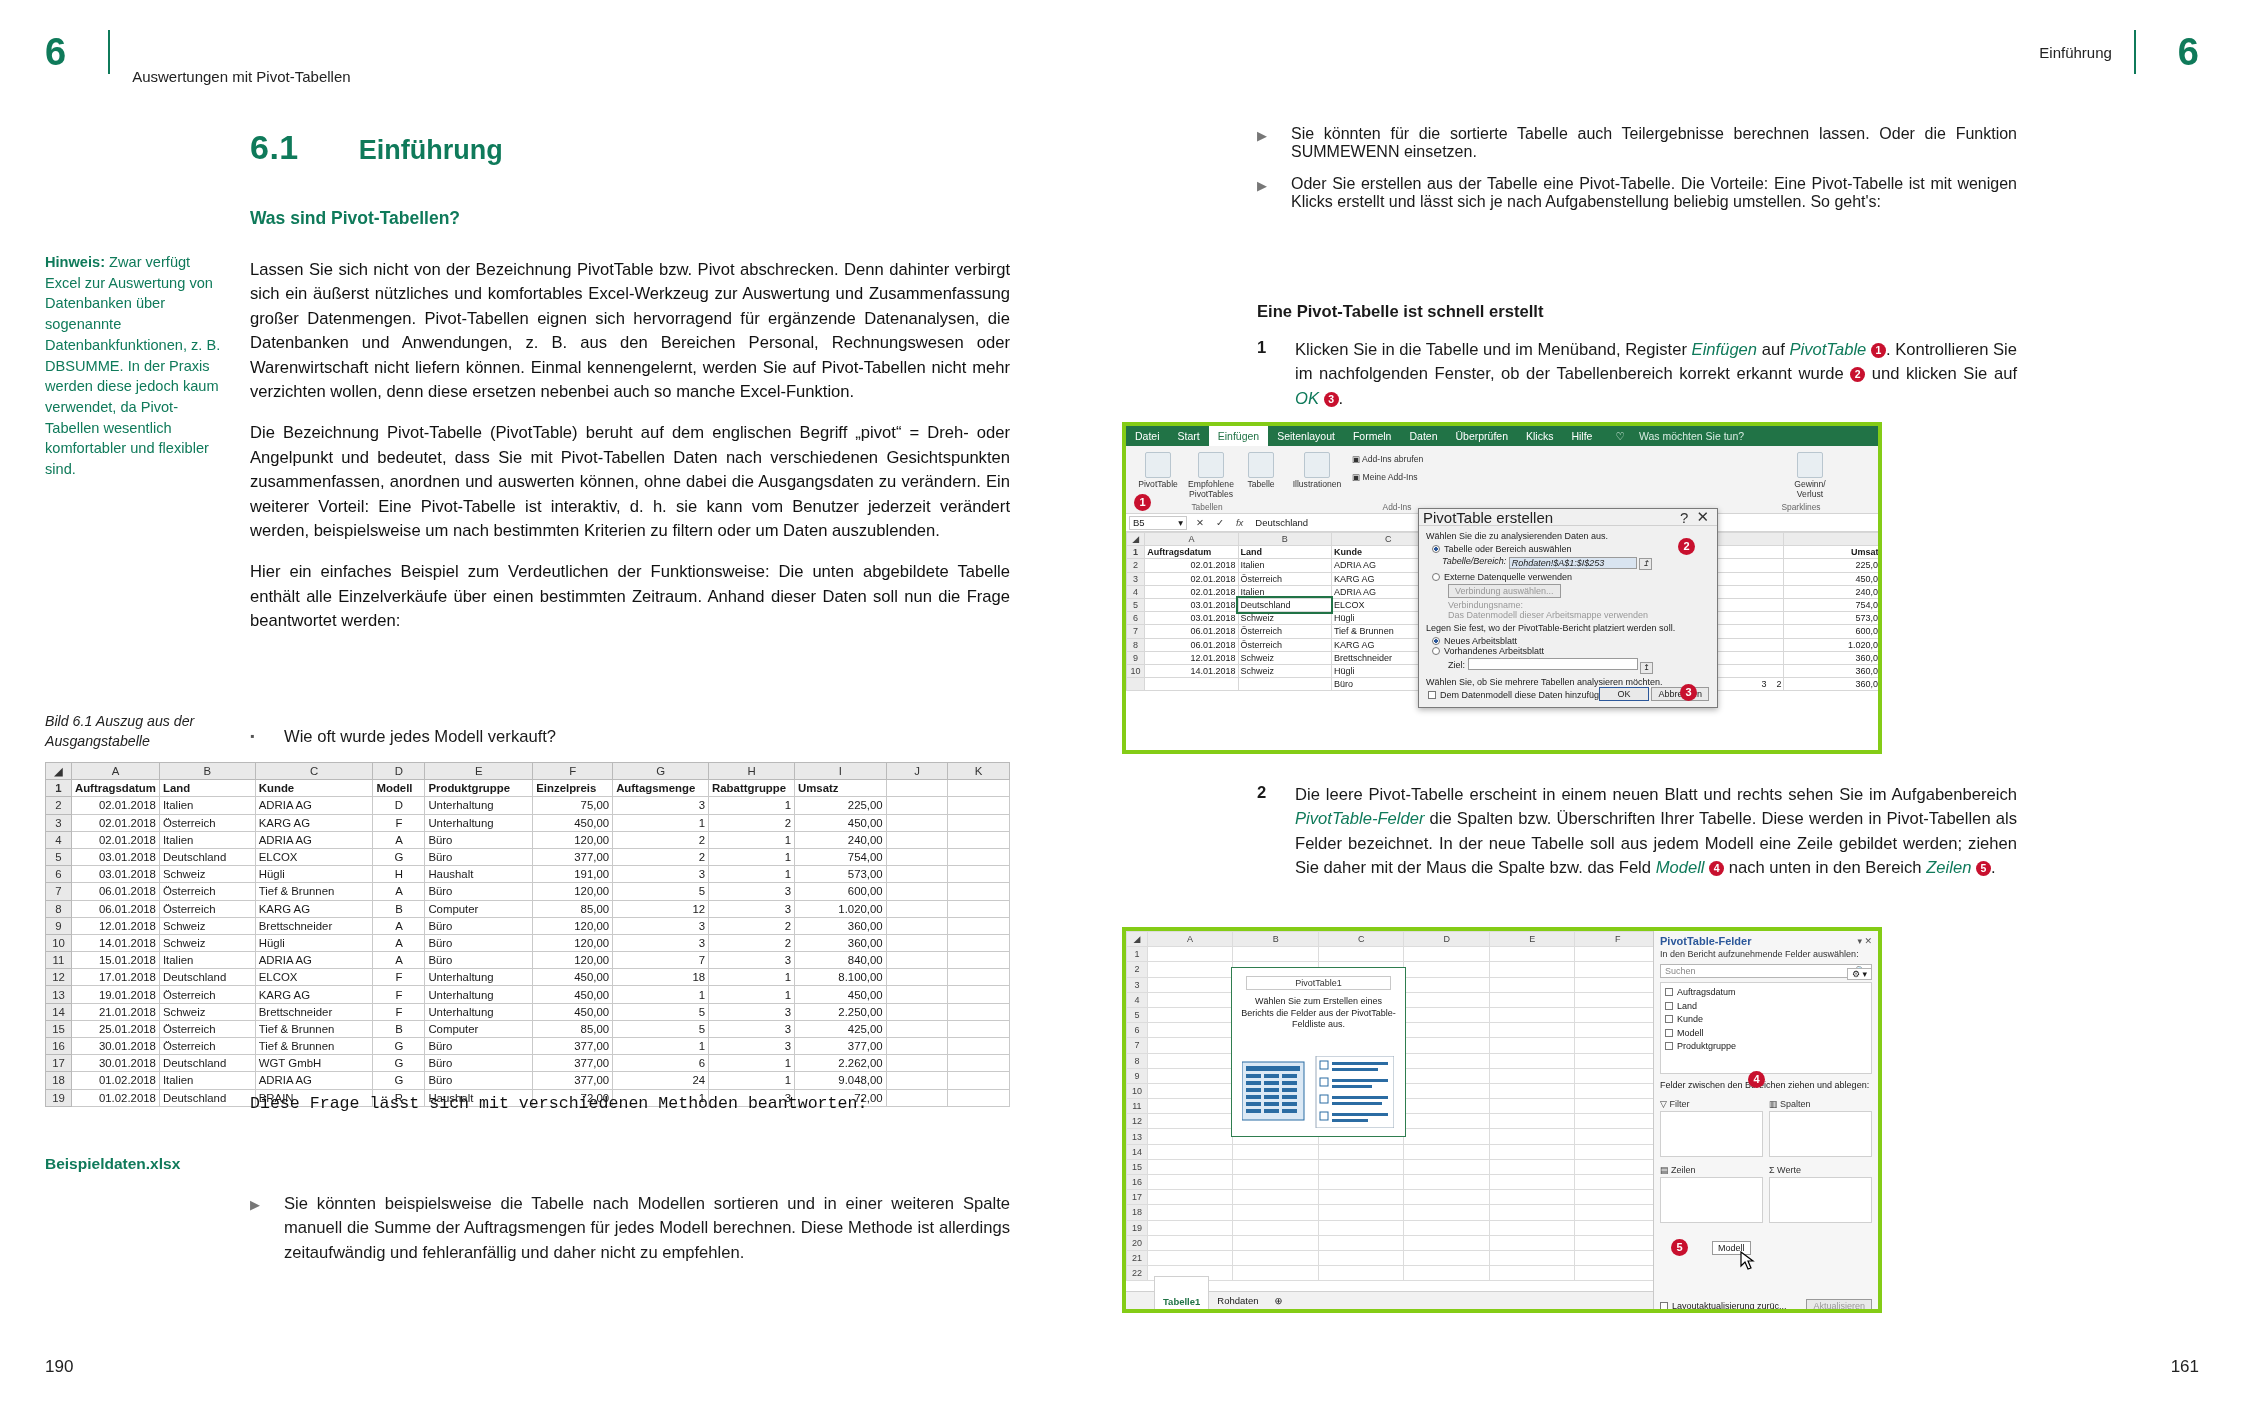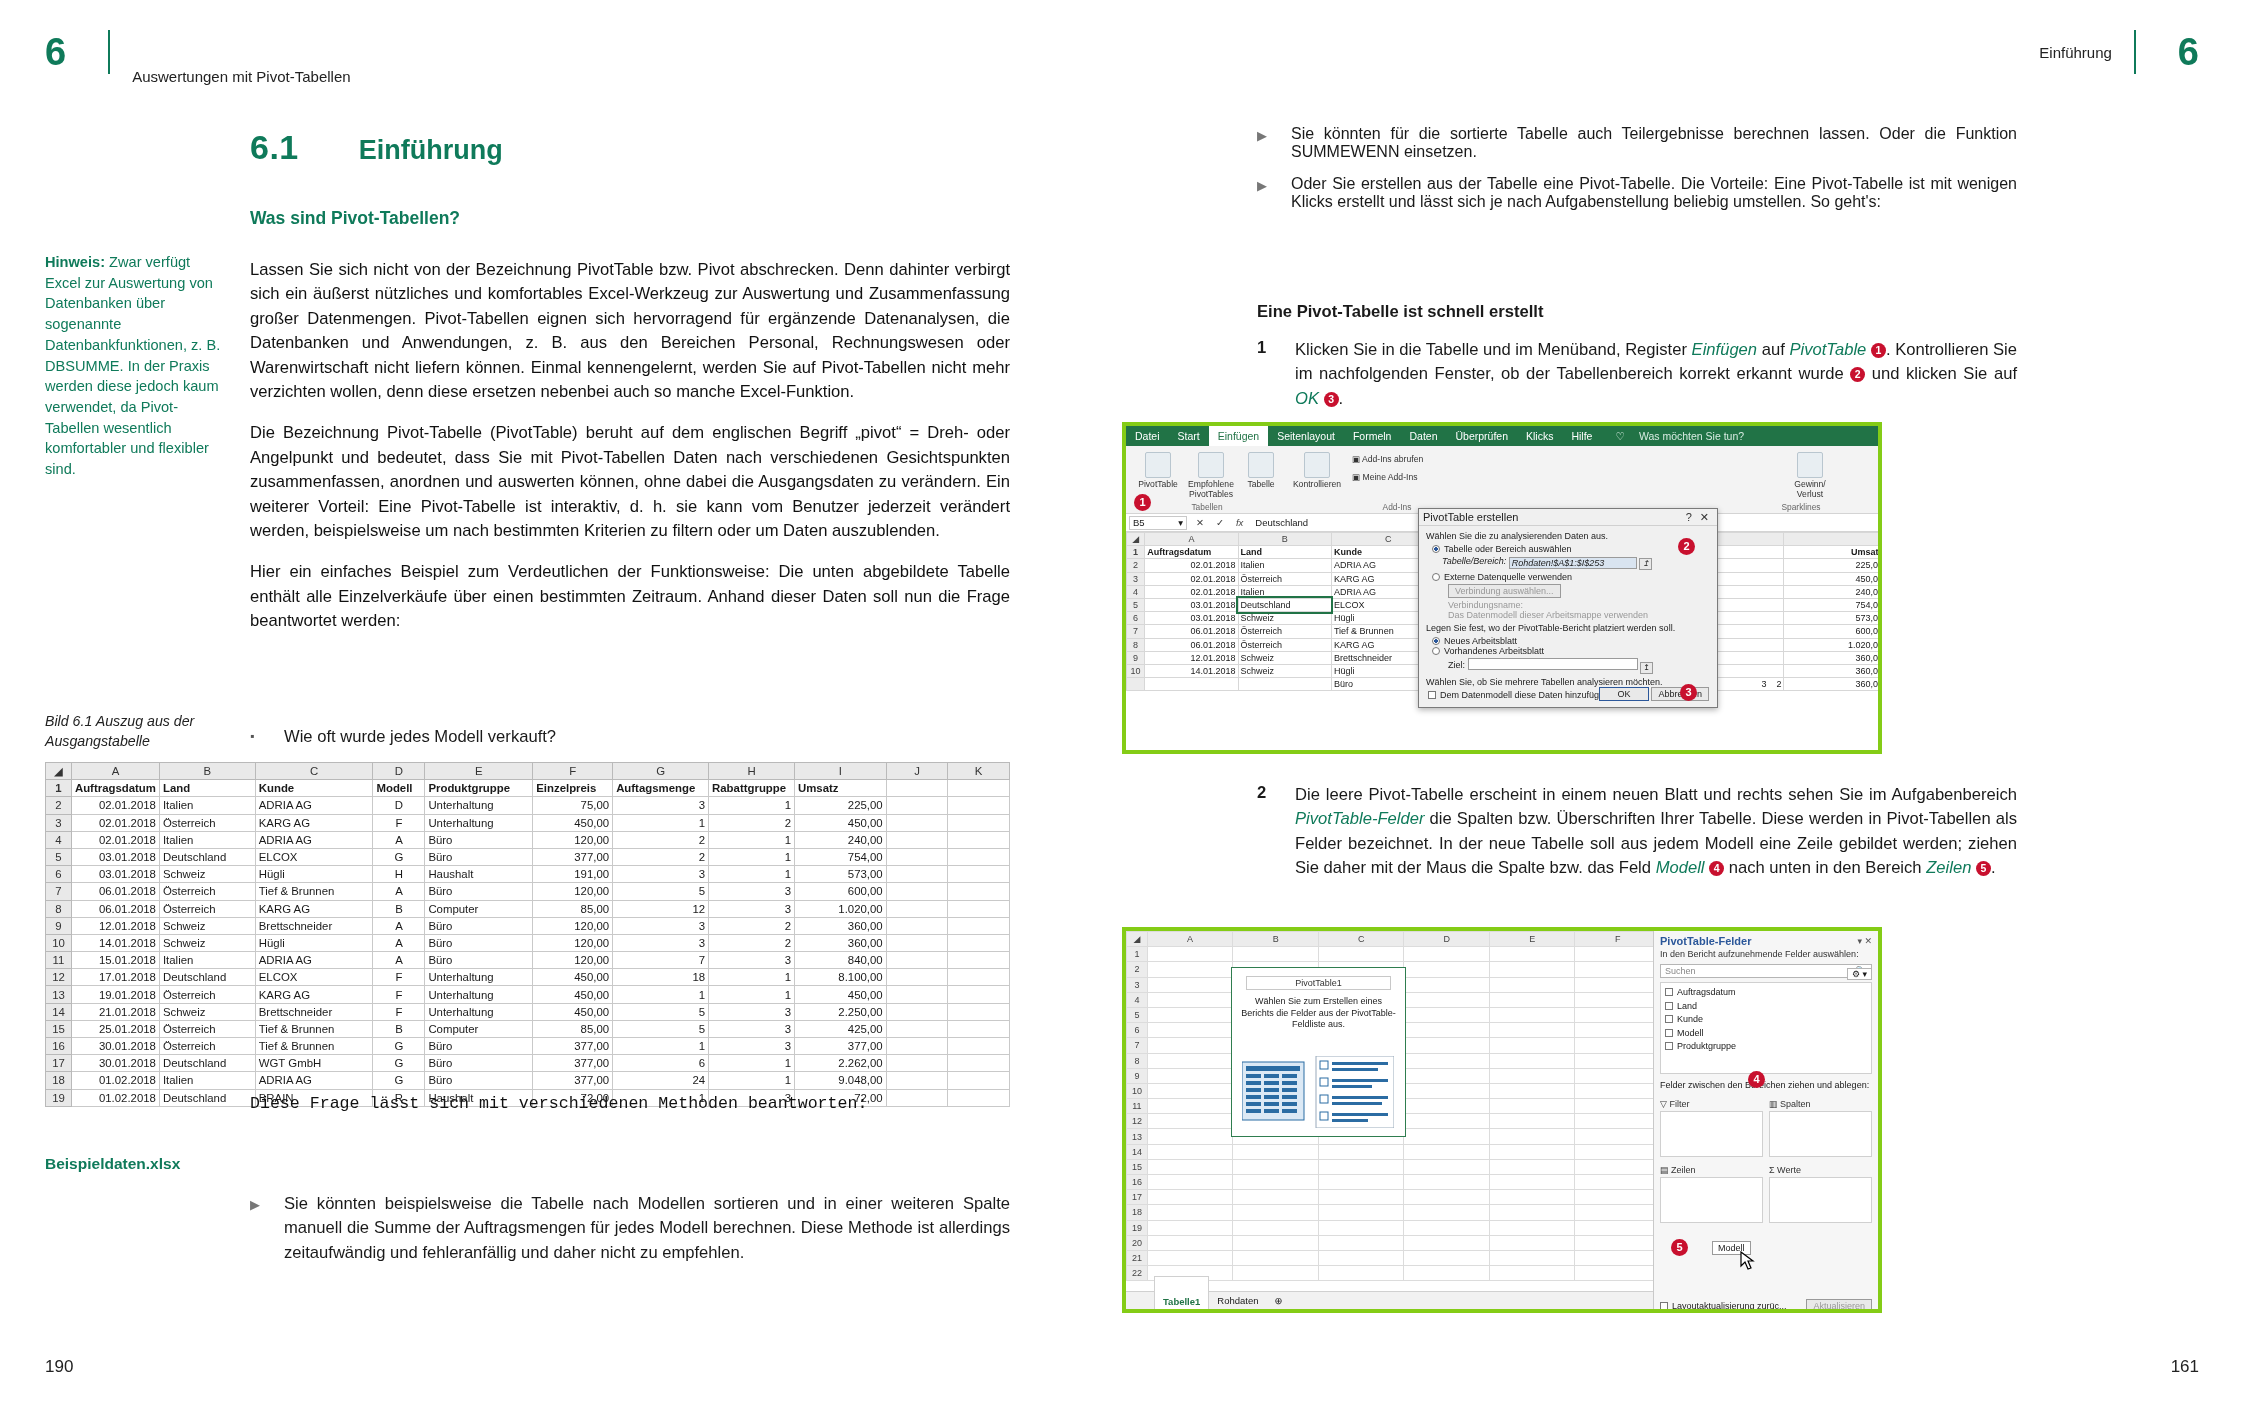--- a/index.html
+++ b/index.html
@@ -94,21 +94,21 @@
   .grid { position:absolute; left:0; top:106px; width:760px; }
   .grid table { border-collapse:collapse; font-size:9px; width:100%; }
   .grid td { border:1px solid #d7d7d7; height:13.2px; padding:0 2px; white-space:nowrap; }
   .grid .ch { background:#ececec; text-align:center; color:#444; }
   .grid .rh2 { background:#ececec; text-align:center; width:18px; color:#444; }
   .grid .b td { font-weight:bold; }
   .sel-cell { outline:2px solid #217346; }
 
   
   .dlg { position:absolute; background:#f0f0f0; border:1px solid #7a7a7a; box-shadow:0 2px 6px rgba(0,0,0,.3); }
-  .dlg-tb { height:17px; background:#f0f0f0; border-bottom:1px solid #d0d0d0; display:flex; align-items:center; font-size:11px; padding:0 4px; }
+  .dlg-tb { height:17px; background:#f0f0f0; border-bottom:1px solid #d0d0d0; display:flex; align-items:center; font-size:15px; padding:0 4px; }
   .dlg-tb .ttl { flex:1; color:#222; }
   .dlg-tb .x { padding:0 4px; color:#333; }
   .dlg-body { padding:5px 7px; font-size:9px; color:#222; }
   .dlg-body .sec { margin-bottom:3px; }
   .radio { display:inline-block; width:8px; height:8px; border:1px solid #777; border-radius:50%; vertical-align:-1px; margin-right:4px; background:#fff; }
   .radio.on { background:radial-gradient(#2b579a 0 2px, #fff 2px); }
   .cbx { display:inline-block; width:8px; height:8px; border:1px solid #777; vertical-align:-1px; margin-right:4px; background:#fff; }
   .inp { display:inline-block; height:12px; border:1px solid #9a9a9a; background:#fff; vertical-align:-2px; }
   .btn { display:inline-block; min-width:50px; text-align:center; border:1px solid #9a9a9a; background:#e9e9e9; font-size:9px; padding:1px 6px; }
   .btn.pri { border-color:#2b579a; }
@@ -533,21 +533,21 @@
         <div class="rb-lab">Empfohlene PivotTables</div>
       </div>
       <div class="rb-group" style="left:114px; width:42px;">
         <div class="rb-ico"></div>
         <div class="rb-lab">Tabelle</div>
       </div>
       <div class="rb-gname" style="left:6px; width:150px; text-align:center;">Tabellen</div>
 
       <div class="rb-group" style="left:164px; width:54px;">
         <div class="rb-ico"></div>
-        <div class="rb-lab">Kontrollieren</div>
+        <div class="rb-lab">Illustrationen</div>
       </div>
       <div style="position:absolute; left:226px; top:8px; font-size:8.6px; color:#333;">
         <span>▣ </span><span>Add-Ins abrufen</span>
       </div>
       <div style="position:absolute; left:226px; top:26px; font-size:8.6px; color:#333;">
         <span>▣ </span><span>Meine Add-Ins</span>
       </div>
       <div class="rb-gname" style="left:226px; width:90px; text-align:center;">Add-Ins</div>
 
       <div class="rb-group" style="left:658px; width:52px;">

